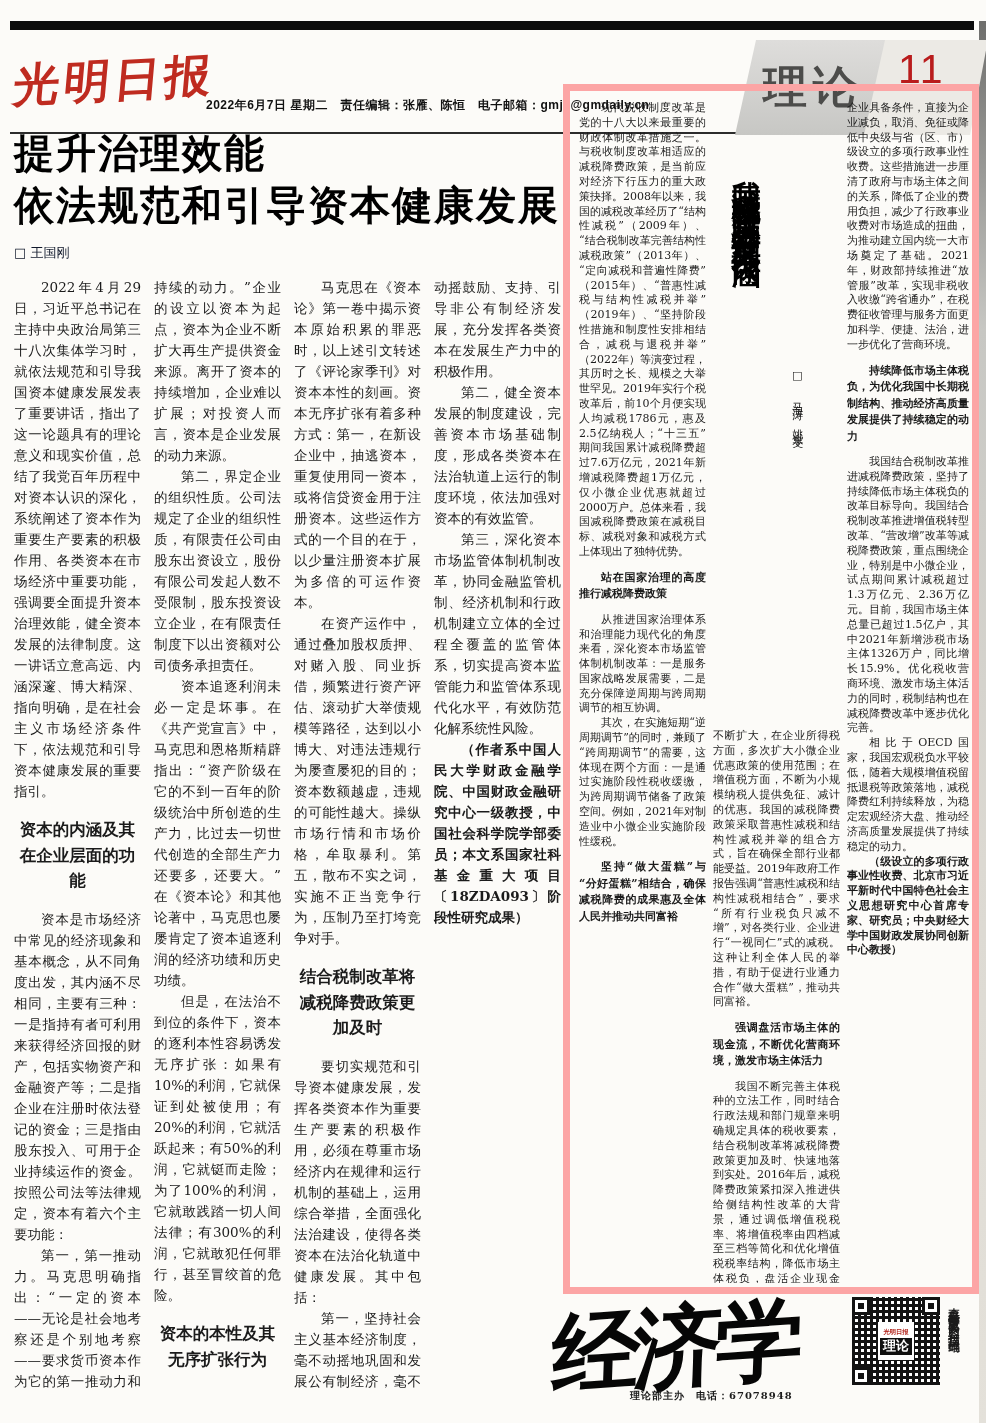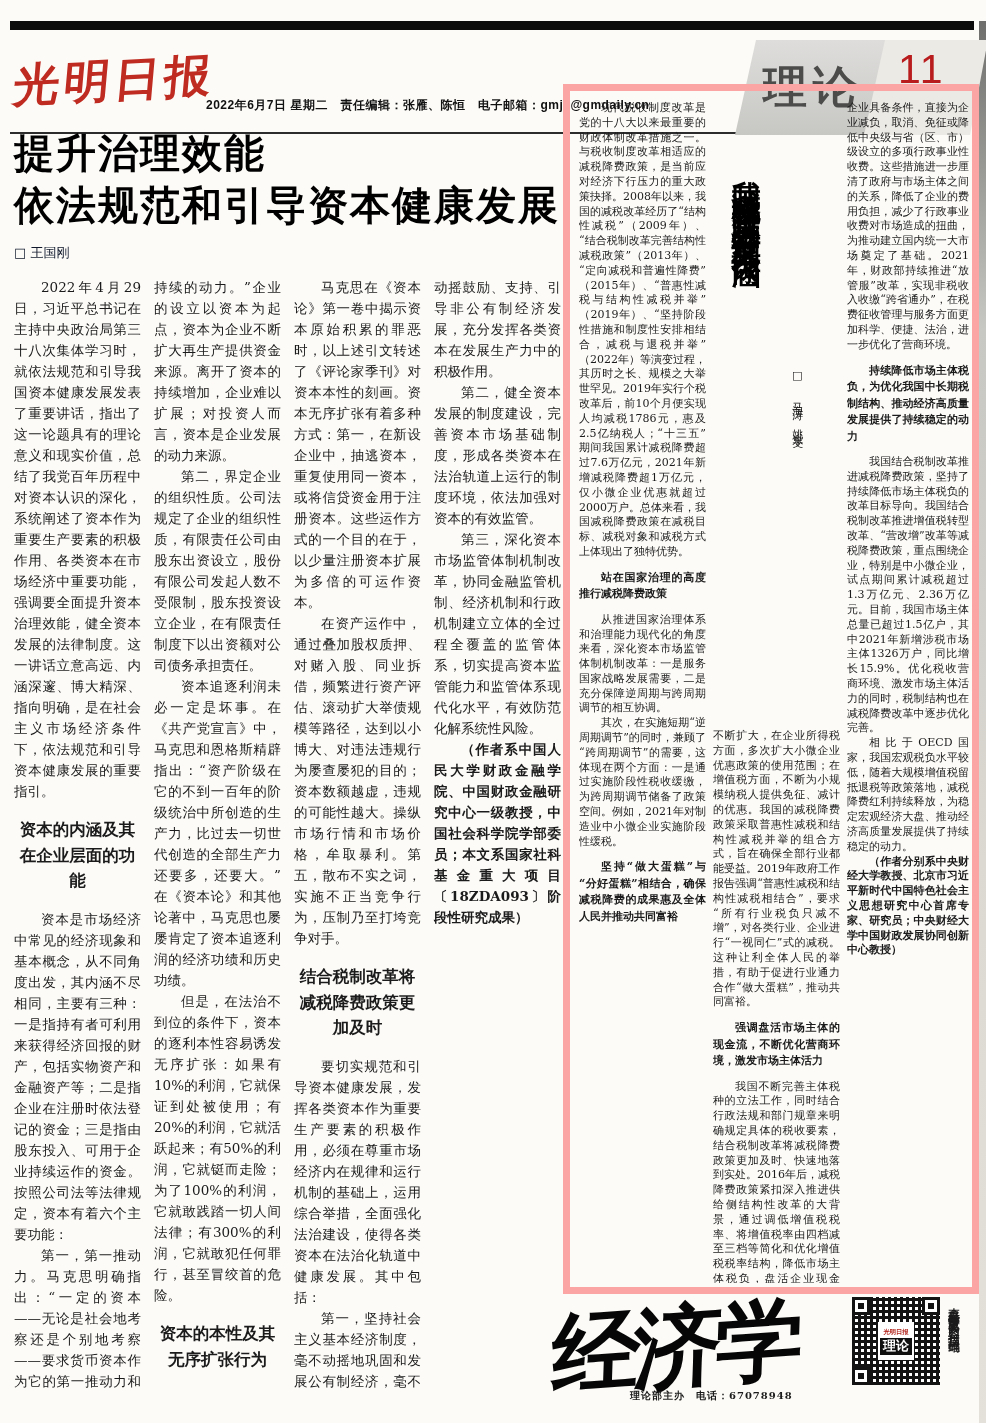--- a/index.html
+++ b/index.html
@@ -129,21 +129,21 @@
           <p class="cont">不断扩大，在企业所得税方面，多次扩大小微企业优惠政策的使用范围；在增值税方面，不断为小规模纳税人提供免征、减计的优惠。我国的减税降费政策采取普惠性减税和结构性减税并举的组合方式，旨在确保全部行业都能受益。2019年政府工作报告强调“普惠性减税和结构性减税相结合”，要求“所有行业税负只减不增”，对各类行业、企业进行“一视同仁”式的减税。这种让利全体人民的举措，有助于促进行业通力合作“做大蛋糕”，推动共同富裕。</p>
           <h3 class="subhead">强调盘活市场主体的现金流，不断优化营商环境，激发市场主体活力</h3>
           <p class="">我国不断完善主体税种的立法工作，同时结合行政法规和部门规章来明确规定具体的税收要素，结合税制改革将减税降费政策更加及时、快速地落到实处。2016年后，减税降费政策紧扣深入推进供给侧结构性改革的大背景，通过调低增值税税率、将增值税率由四档减至三档等简化和优化增值税税率结构，降低市场主体税负，盘活企业现金流。</p>
         </div>
     </div>
     <div class="rb-col rb-colC">
         <p class="cont">企业具备条件，直接为企业减负，取消、免征或降低中央级与省（区、市）级设立的多项行政事业性收费。这些措施进一步厘清了政府与市场主体之间的关系，降低了企业的费用负担，减少了行政事业收费对市场造成的扭曲，为推动建立国内统一大市场奠定了基础。2021年，财政部持续推进“放管服”改革，实现非税收入收缴“跨省通办”，在税费征收管理与服务方面更加科学、便捷、法治，进一步优化了营商环境。</p>
         <h3 class="subhead">持续降低市场主体税负，为优化我国中长期税制结构、推动经济高质量发展提供了持续稳定的动力</h3>
         <p class="">我国结合税制改革推进减税降费政策，坚持了持续降低市场主体税负的改革目标导向。我国结合税制改革推进增值税转型改革、“营改增”改革等减税降费政策，重点围绕企业，特别是中小微企业，试点期间累计减税超过1.3万亿元、2.36万亿元。目前，我国市场主体总量已超过1.5亿户，其中2021年新增涉税市场主体1326万户，同比增长15.9%。优化税收营商环境、激发市场主体活力的同时，税制结构也在减税降费改革中逐步优化完善。</p>
         <p class="">相比于OECD国家，我国宏观税负水平较低，随着大规模增值税留抵退税等政策落地，减税降费红利持续释放，为稳定宏观经济大盘、推动经济高质量发展提供了持续稳定的动力。</p>
-        <p class="footnote">（作者分别系中央财经大学教授、北京市习近平新时代中国特色社会主义思想研究中心首席专家、研究员；中央财经大学中国财政发展协同创新中心教授）</p>
+        <p class="footnote">（级设立的多项行政事业性收费、北京市习近平新时代中国特色社会主义思想研究中心首席专家、研究员；中央财经大学中国财政发展协同创新中心教授）</p>
       </div>
   </aside>
 
   <div class="calligraphy">经济学</div>
 
   <div class="qr">
     <div class="fp tl"></div>
     <div class="fp tr"></div>
     <div class="fp bl"></div>
     <div class="qr-label">

